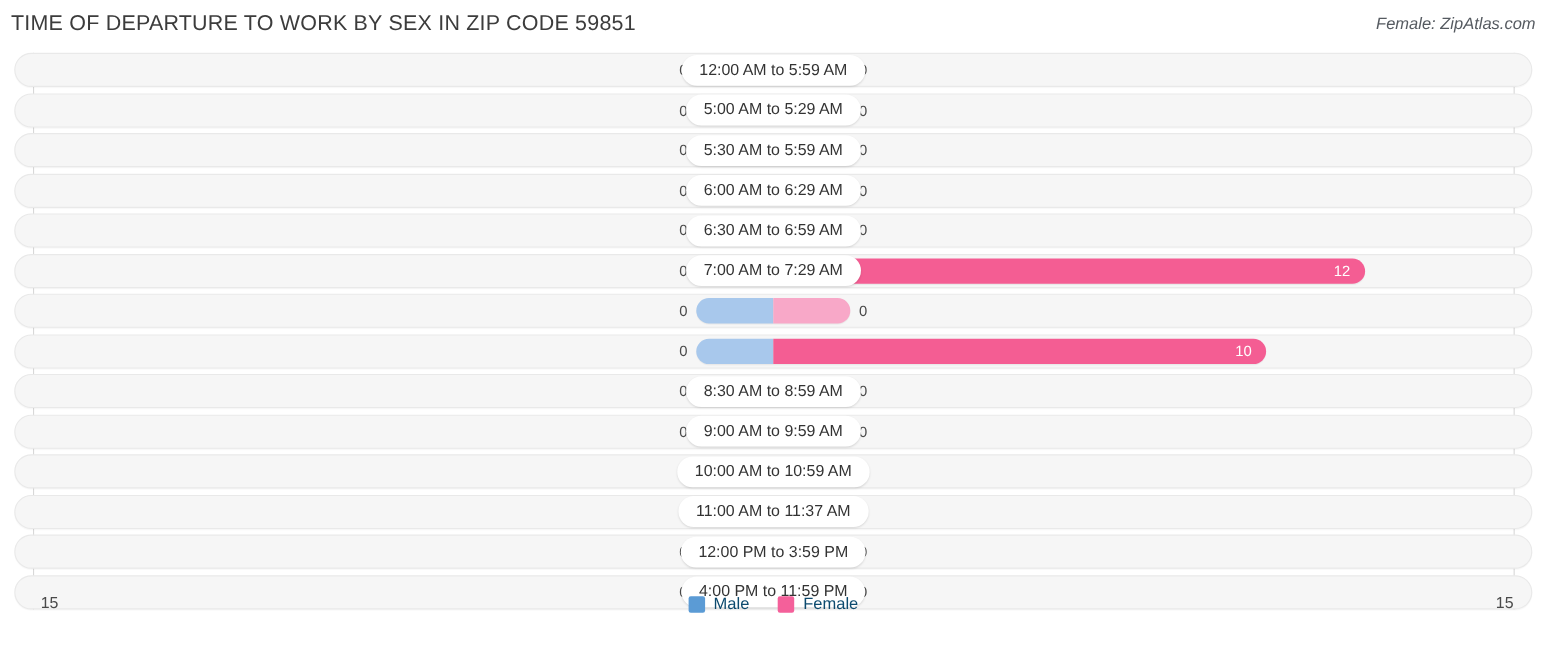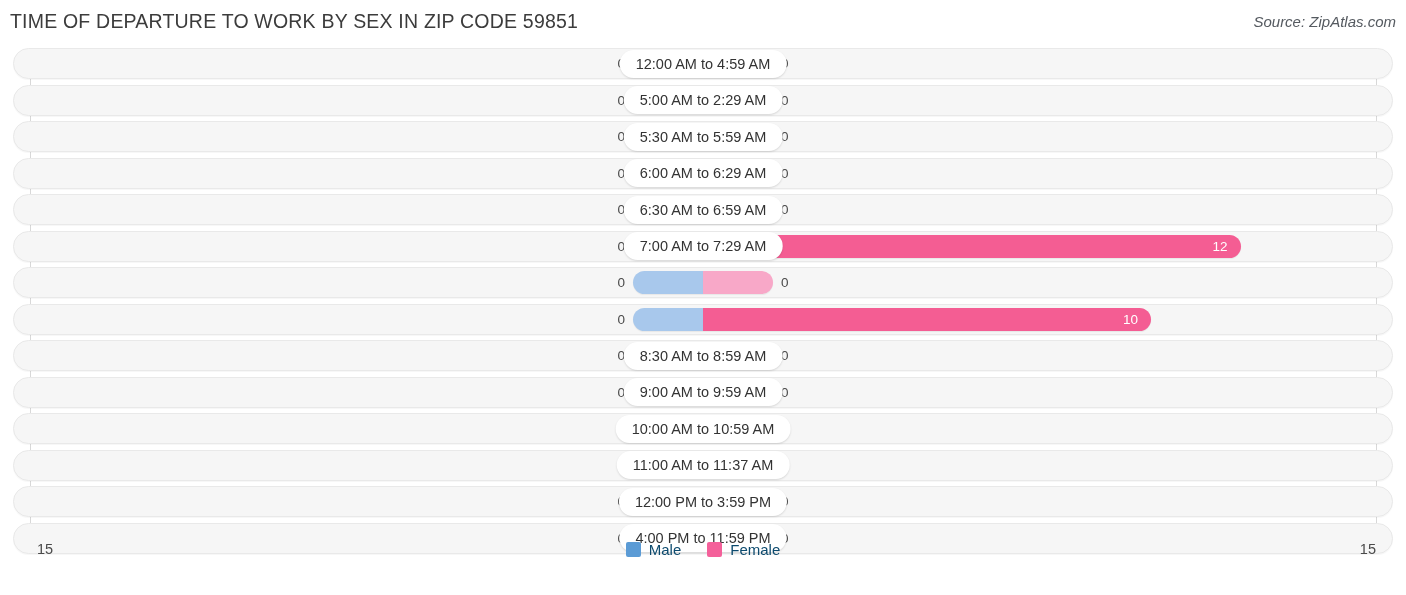--- a/index.html
+++ b/index.html
@@ -197,42 +197,42 @@
   .legend-label {
     font-size: 15px;
     color: #0c4a6e;
   }
 </style>
 </head>
 <body>
 
 <div class="header">
   <div class="chart-title">TIME OF DEPARTURE TO WORK BY SEX IN ZIP CODE 59851</div>
-  <div class="source-note">Source: ZipAtlas.com</div>
+  <div class="source-note">Female: ZipAtlas.com</div>
 </div>
 
 <div class="plot">
   <div class="axis-line left"></div>
   <div class="axis-line right"></div>
   <div class="rows" id="rows">
       <div class="row">
         <div class="row-track"></div>
         <div class="bar male zero" style="width: 70px;"></div>
         <div class="val left-out" style="right: 781px;">0</div>
         <div class="bar female zero" style="width: 70px;"></div>
         <div class="val right-out" style="left: 781px;">0</div>
-        <div class="cat-pill">12:00 AM to 4:59 AM</div>
-      </div>
-      <div class="row">
-        <div class="row-track"></div>
-        <div class="bar male zero" style="width: 70px;"></div>
-        <div class="val left-out" style="right: 781px;">0</div>
-        <div class="bar female zero" style="width: 70px;"></div>
-        <div class="val right-out" style="left: 781px;">0</div>
-        <div class="cat-pill">5:00 AM to 2:29 AM</div>
+        <div class="cat-pill">12:00 AM to 5:59 AM</div>
+      </div>
+      <div class="row">
+        <div class="row-track"></div>
+        <div class="bar male zero" style="width: 70px;"></div>
+        <div class="val left-out" style="right: 781px;">0</div>
+        <div class="bar female zero" style="width: 70px;"></div>
+        <div class="val right-out" style="left: 781px;">0</div>
+        <div class="cat-pill">5:00 AM to 5:29 AM</div>
       </div>
       <div class="row">
         <div class="row-track"></div>
         <div class="bar male zero" style="width: 70px;"></div>
         <div class="val left-out" style="right: 781px;">0</div>
         <div class="bar female zero" style="width: 70px;"></div>
         <div class="val right-out" style="left: 781px;">0</div>
         <div class="cat-pill">5:30 AM to 5:59 AM</div>
       </div>
       <div class="row">

